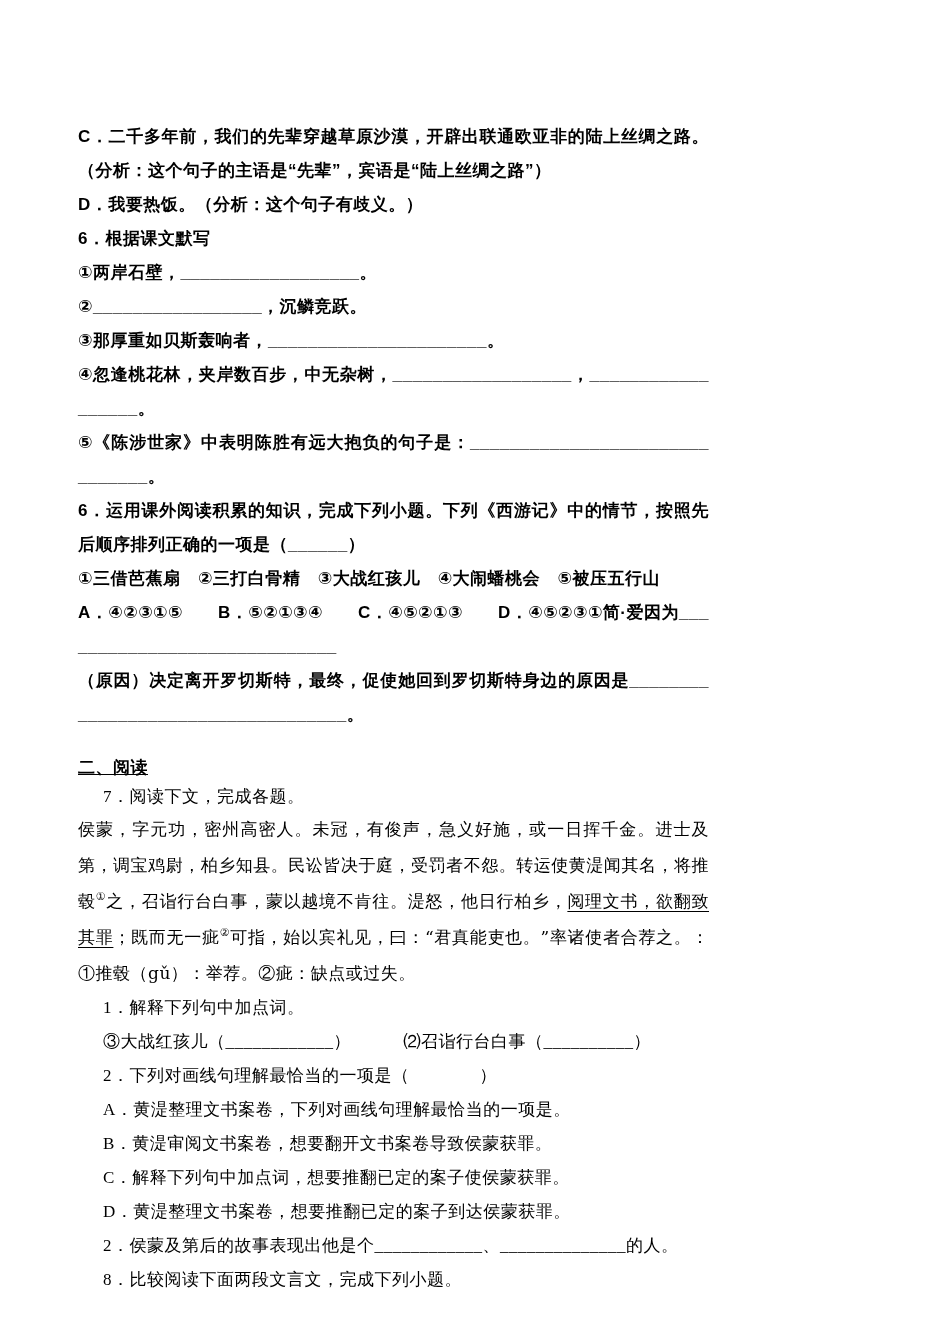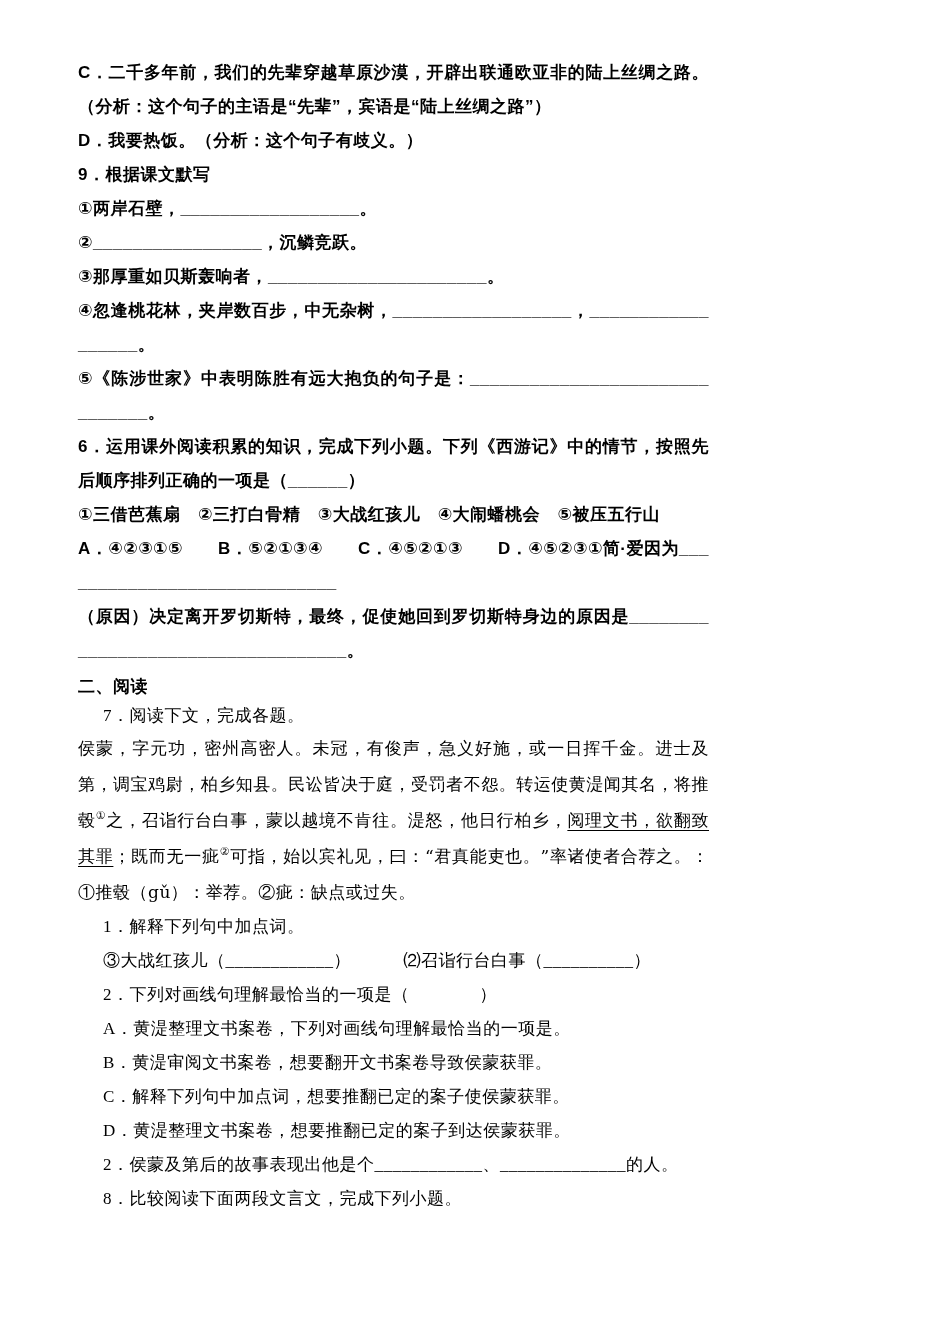--- a/index.html
+++ b/index.html
@@ -10,21 +10,21 @@
   }
   body {
     width: 950px;
     height: 1344px;
     overflow: hidden;
   }
   .page {
     box-sizing: border-box;
     width: 767px;
     height: 1344px;
-    padding: 56px 58px 40px 78px;
+    padding: 120px 58px 40px 78px;
     background: #ffffff;
   }
   p {
     margin: 0;
     font-size: 17px;
     line-height: 34px;
     text-align: justify;
     letter-spacing: 0.5px;
     word-break: break-all;
   }
@@ -40,21 +40,22 @@
     margin-left: 25px;
   }
   
   .kai {
     font-family: "DejaVu Serif", "Liberation Serif", serif;
     font-weight: 400;
     line-height: 36px;
   }
   .section-heading {
     line-height: 30px;
-    margin-top: 4px;
+    margin-top: 21px;
+    text-decoration: underline;
   }
   .q7-stem {
     line-height: 28px;
   }
   .u {
     text-decoration: underline;
     text-underline-offset: 4px;
   }
   sup {
     font-size: 11px;
@@ -65,21 +66,21 @@
   }
 </style>
 </head>
 <body>
 
 <div class="page">
 
   <p class="bold">C．二千多年前，我们的先辈穿越草原沙漠，开辟出联通欧亚非的陆上丝绸之路。（分析：这个句子的主语是“先辈”，宾语是“陆上丝绸之路”）</p>
   <p class="bold">D．我要热饭。（分析：这个句子有歧义。）</p>
 
-  <p class="bold">9．根据课文默写</p>
+  <p class="bold">6．根据课文默写</p>
   <p class="bold">①两岸石壁，__________________。</p>
   <p class="bold">②_________________，沉鳞竞跃。</p>
   <p class="bold">③那厚重如贝斯轰响者，______________________。</p>
   <p class="bold">④忽逢桃花林，夹岸数百步，中无杂树，__________________，__________________。</p>
   <p class="bold">⑤《陈涉世家》中表明陈胜有远大抱负的句子是：_______________________________。</p>
 
   <p class="bold">6．运用课外阅读积累的知识，完成下列小题。下列《西游记》中的情节，按照先后顺序排列正确的一项是（______）</p>
   <p class="bold">①三借芭蕉扇　②三打白骨精　③大战红孩儿　④大闹蟠桃会　⑤被压五行山</p>
   <p class="bold">A．④②③①⑤　　B．⑤②①③④　　C．④⑤②①③　　D．④⑤②③①简·爱因为_____________________________</p>
   <p class="bold">（原因）决定离开罗切斯特，最终，促使她回到罗切斯特身边的原因是___________________________________。</p>

